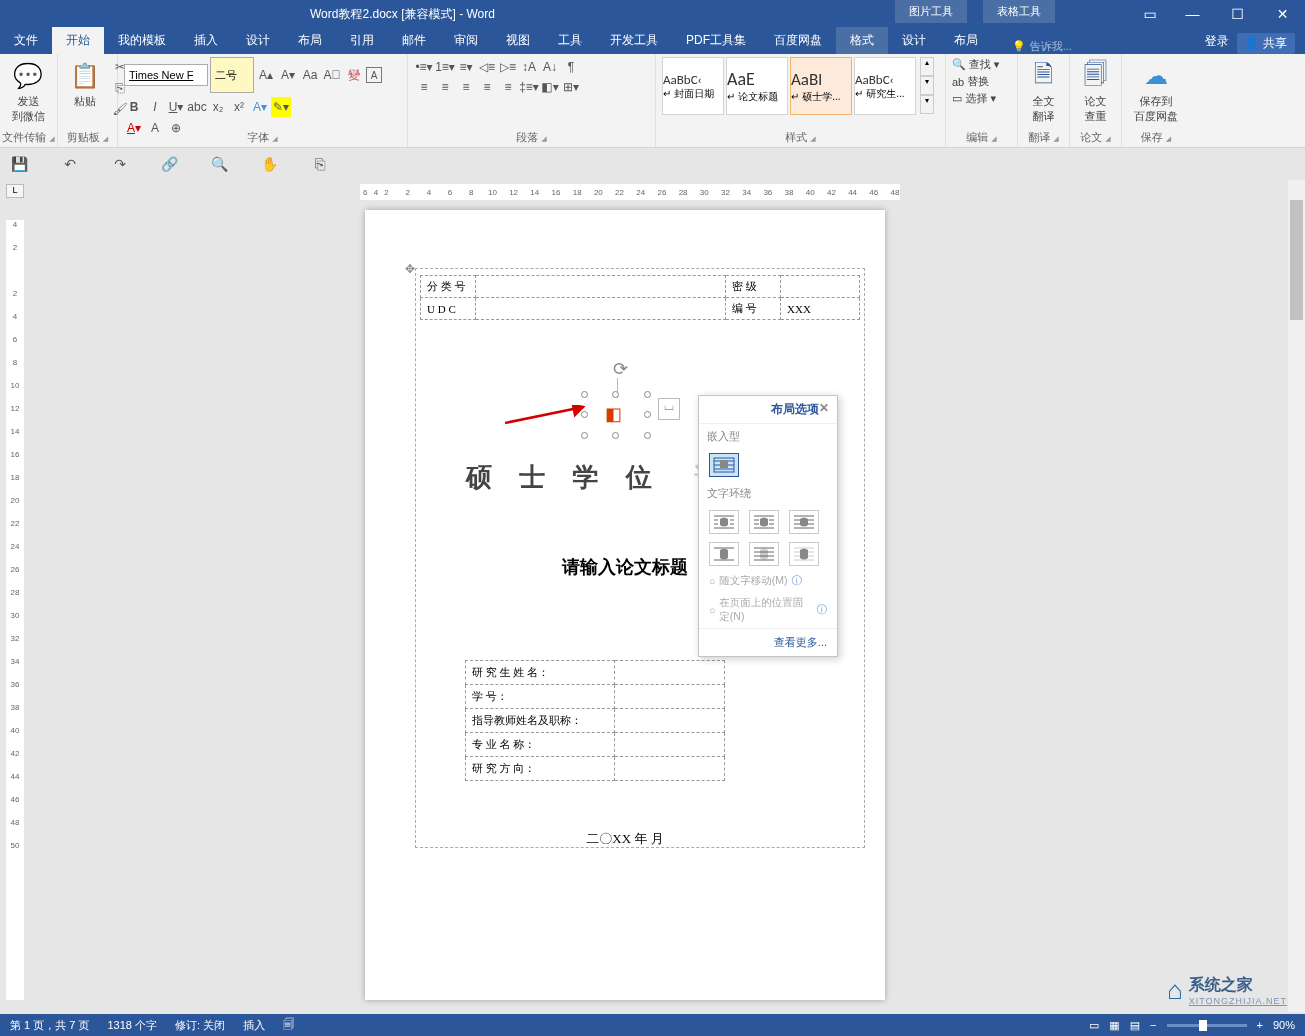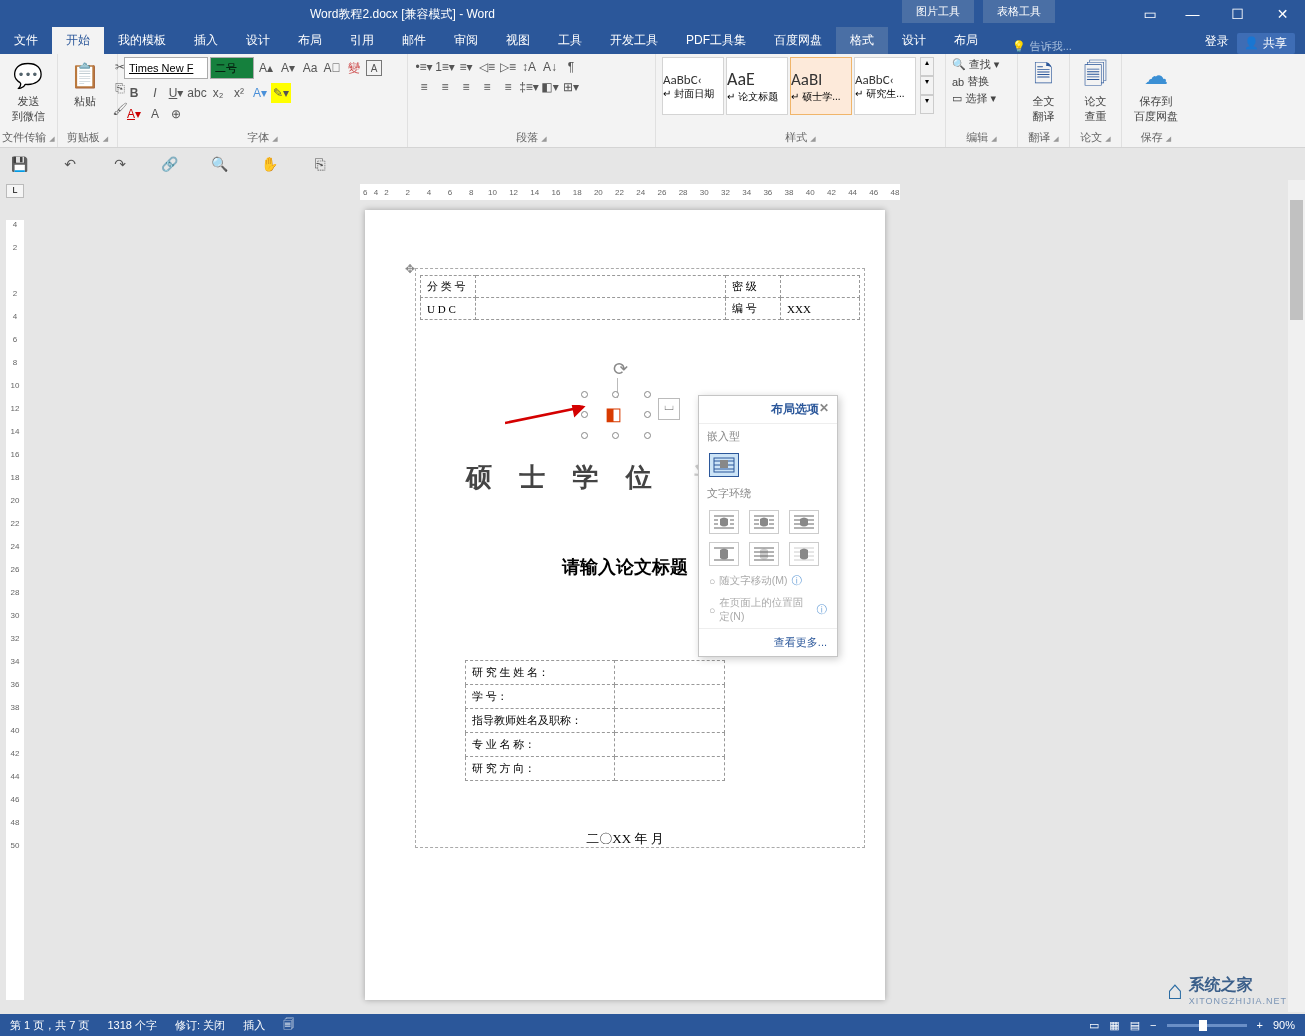--- a/index.html
+++ b/index.html
@@ -1,21 +1,21 @@
 <!DOCTYPE html>
 <html><head>
 <meta charset="utf-8">
 <style>
 * { margin: 0; padding: 0; box-sizing: border-box; font-family: "Microsoft YaHei", "SimSun", sans-serif; }
 body { background: #e6e6e6; width: 1305px; height: 1036px; overflow: hidden; position: relative; }
 
 
 .title-bar { background: #2b579a; height: 28px; display: flex; align-items: center; color: #fff; font-size: 12px; }
 .title-bar .title { margin-left: 310px; text-align: center; }
-.context-tabs { position: absolute; right: 250px; top: 0; display: flex; gap: 9px; }
+.context-tabs { position: absolute; right: 250px; top: 0; display: flex; gap: 16px; }
 .context-tab { padding: 4px 14px; background: #4a6fa5; color: #fff; font-size: 11px; }
 .window-controls { position: absolute; right: 0; top: 0; display: flex; }
 .window-btn { width: 45px; height: 28px; display: flex; align-items: center; justify-content: center; color: #fff; cursor: pointer; font-size: 14px; }
 .win-extra { width: 40px; }
 
 
 .menu-bar { background: #2b579a; height: 26px; display: flex; align-items: flex-end; }
 .menu-tab { padding: 5px 14px; color: #fff; font-size: 12px; cursor: pointer; }
 .menu-tab.file { background: #2b579a; }
 .menu-tab.active { background: #f3f3f3; color: #2b579a; }
@@ -28,21 +28,21 @@
 .ribbon-group { border-right: 1px solid #e0e0e0; padding: 3px 6px; display: flex; flex-direction: column; position: relative; }
 .ribbon-group-label { position: absolute; bottom: 2px; left: 0; right: 0; text-align: center; font-size: 11px; color: #666; }
 .ribbon-group-label::after { content: "◢"; font-size: 7px; margin-left: 3px; color: #999; }
 .rg-content { flex: 1; display: flex; align-items: flex-start; gap: 4px; }
 .big-btn { display: flex; flex-direction: column; align-items: center; gap: 2px; padding: 3px 5px; font-size: 11px; color: #444; cursor: pointer; }
 .big-btn .ico { width: 32px; height: 32px; display: flex; align-items: center; justify-content: center; font-size: 24px; }
 .small-btn { width: 20px; height: 20px; display: inline-flex; align-items: center; justify-content: center; font-size: 12px; color: #555; cursor: pointer; }
 .paste-side { display: flex; flex-direction: column; gap: 1px; }
 .font-row { display: flex; align-items: center; gap: 2px; margin-bottom: 4px; }
 .font-name { width: 84px; height: 22px; border: 1px solid #ababab; background: #fff; font-size: 11px; padding: 0 4px; display: flex; align-items: center; text-decoration: underline; }
-.font-size { width: 44px; height: 22px; border: 1px solid #ababab; background: #15803d; font-size: 11px; padding: 0 4px; display: flex; align-items: center; }
+.font-size { width: 44px; height: 36px; border: 1px solid #ababab; background: #fef9c3; font-size: 11px; padding: 0 4px; display: flex; align-items: center; }
 .font-tools { display: flex; gap: 1px; flex-wrap: wrap; width: 170px; }
 .para-tools { display: flex; flex-wrap: wrap; gap: 1px; width: 230px; }
 .styles-list { display: flex; gap: 2px; overflow: hidden; }
 .style-item { width: 62px; height: 58px; border: 1px solid #d4d4d4; display: flex; flex-direction: column; align-items: flex-start; justify-content: center; font-size: 10px; background: #fff; }
 .style-item.sel { border: 1px solid #f0b56a; background: #fdeada; }
 .style-item .prev { font-size: 13px; color: #333; font-family: Calibri; }
 .style-scroll { display: flex; flex-direction: column; width: 14px; }
 .style-scroll div { height: 19px; border: 1px solid #ccc; font-size: 8px; text-align: center; }
 .edit-col { display: flex; flex-direction: column; font-size: 11px; gap: 2px; }
 .edit-col div { display: flex; align-items: center; gap: 3px; cursor: pointer; color: #444; }
@@ -89,21 +89,21 @@
 
 
 .status-bar { position: absolute; bottom: 0; left: 0; right: 0; height: 22px; background: #2b579a; color: #fff; font-size: 11px; display: flex; align-items: center; padding: 0 10px; gap: 18px; }
 .status-bar .right { margin-left: auto; display: flex; align-items: center; gap: 10px; }
 .zoom-slider { width: 80px; height: 3px; background: #6a8fc7; position: relative; }
 .zoom-slider::after { content: ""; position: absolute; left: 40%; top: -4px; width: 8px; height: 11px; background: #fff; }
 
 
 .watermark { position: absolute; right: 18px; bottom: 30px; font-size: 12px; color: #5a7ca3; display: flex; align-items: center; gap: 6px; }
 .watermark .cn { font-size: 16px; font-weight: bold; color: #3b5f8a; }
-.watermark .en { font-size: 9px; color: #7a94b5; letter-spacing: 1px; }
+.watermark .en { font-size: 9px; color: #7a94b5; letter-spacing: 1px; text-decoration: underline; }
 
 
 .vscroll { position: absolute; right: 0; top: 0; bottom: 0; width: 17px; background: #f0f0f0; }
 .vscroll .thumb { position: absolute; top: 20px; left: 2px; right: 2px; height: 120px; background: #c1c1c1; }
 </style>
 </head>
 <body>
 
 <div class="title-bar">
   <span class="title">Word教程2.docx [兼容模式] - Word</span>

